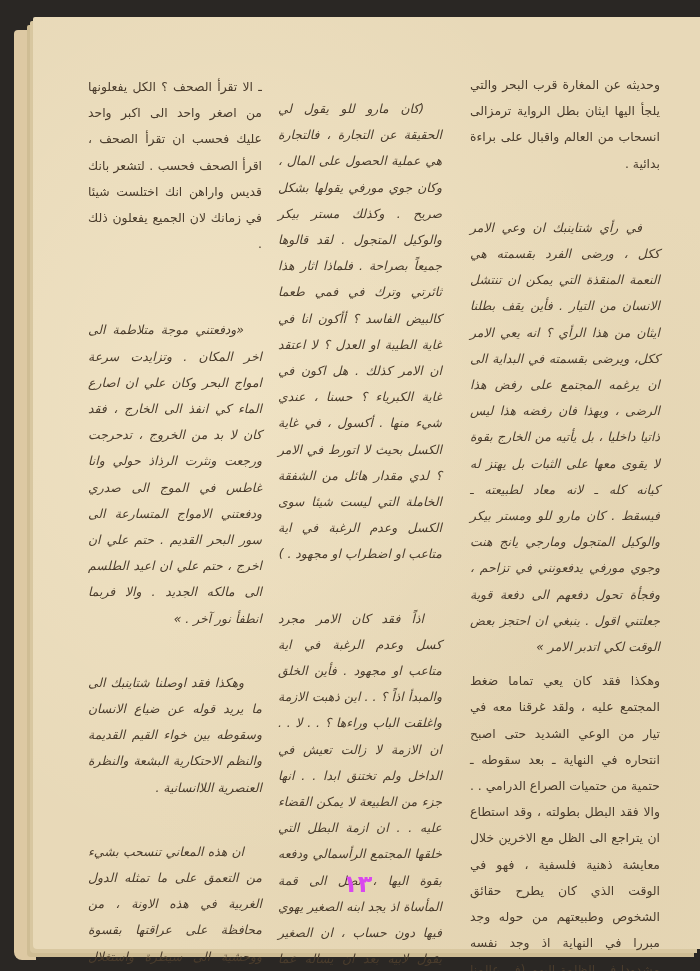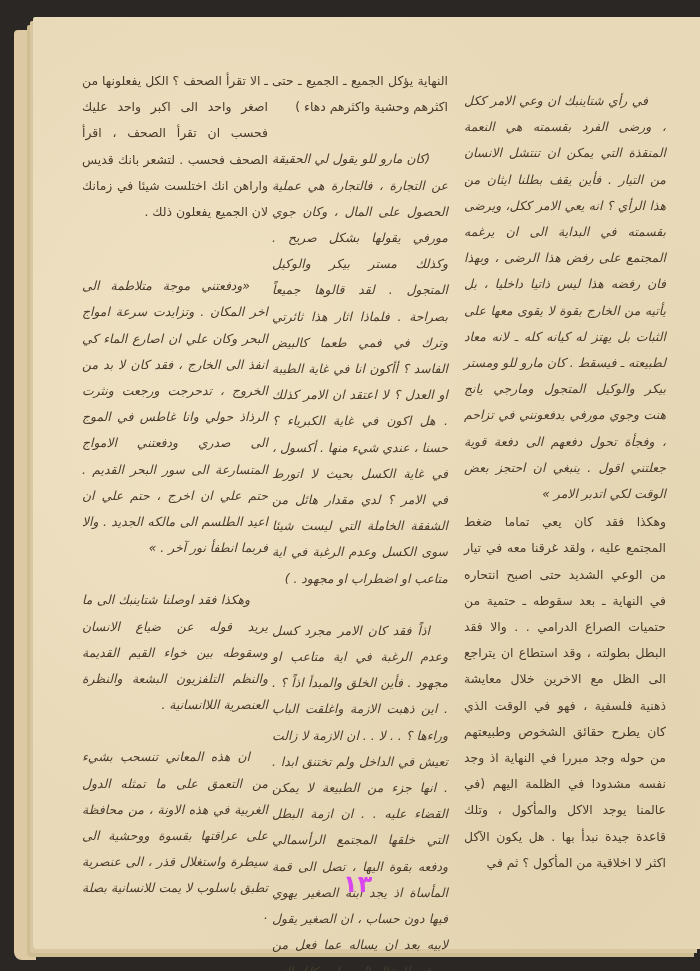--- a/index.html
+++ b/index.html
@@ -30,21 +30,21 @@
   .col {
     position: absolute;
     direction: rtl;
     text-align: justify;
     text-align-last: right;
     font-family: "DejaVu Sans", sans-serif;
     font-size: 12.4px;
     line-height: 26.2px;
     color: #4a3c2c;
   }
-  .col p { margin: 2px; }
+  .col p { margin: 8px; }
   .col .gap { height: 22px; }
   .col-right { left: 462px; top: 64px; width: 206px; }
   .col-middle { left: 270px; top: 66px; width: 180px; }
   .col-left { left: 80px; top: 66px; width: 190px; }
   .indent { text-indent: 18px; font-style: italic; }
   .page-number {
     position: absolute;
     left: 343px; top: 870px;
     font-family: "DejaVu Sans", sans-serif;
     font-weight: bold;
@@ -54,39 +54,39 @@
   }
 </style>
 </head>
 <body>
 
 <div class="page-edge"></div>
 <div class="page">
 </div>
 
 <div class="col col-right">
+  <p>وحديثه عن المغارة قرب البحر والتي يلجأ اليها ايثان بطل الرواية ترمزالى انسحاب من العالم واقبال على براءة بدائية .</p>
   <div class="gap"></div>
   <p class="indent">في رأي شتاينبك ان وعي الامر ككل ، ورضى الفرد بقسمته هي النعمة المنقذة التي يمكن ان تنتشل الانسان من التيار . فأين يقف بطلنا ايثان من هذا الرأي ؟ انه يعي الامر ككل، ويرضى بقسمته في البداية الى ان يرغمه المجتمع على رفض هذا الرضى ، وبهذا فان رفضه هذا ليس ذاتيا داخليا ، بل يأتيه من الخارج بقوة لا يقوى معها على الثبات بل يهتز له كيانه كله ـ لانه معاد لطبيعته ـ فيسقط . كان مارو للو ومستر بيكر والوكيل المتجول ومارجي يانج هنت وجوي مورفي يدفعونني في تزاحم ، وفجأة تحول دفعهم الى دفعة قوية جعلتني اقول . ينبغي ان احتجز بعض الوقت لكي اتدبر الامر »</p>
   <p>وهكذا فقد كان يعي تماما ضغط المجتمع عليه ، ولقد غرقنا معه في تيار من الوعي الشديد حتى اصبح انتحاره في النهاية ـ بعد سقوطه ـ حتمية من حتميات الصراع الدرامي . . والا فقد البطل بطولته ، وقد استطاع ان يتراجع الى الظل مع الاخرين خلال معايشة ذهنية فلسفية ، فهو في الوقت الذي كان يطرح حقائق الشخوص وطبيعتهم من حوله وجد مبررا في النهاية اذ وجد نفسه مشدودا في الظلمة اليهم (في عالمنا يوجد الاكل والمأكول ، وتلك قاعدة جيدة نبدأ بها . هل يكون الآكل اكثر لا اخلاقية من المأكول ؟ ثم في</p>
 </div>
 
 <div class="col col-middle">
-  <p>النهاية يؤكل الجميع ـ الجميع ـ حتى اكثرهم وحشية واكثرهم دهاء )</p>
   <div class="gap"></div>
   <p class="indent">(كان مارو للو يقول لي الحقيقة عن التجارة ، فالتجارة هي عملية الحصول على المال ، وكان جوي مورفي يقولها بشكل صريح . وكذلك مستر بيكر والوكيل المتجول . لقد قالوها جميعاً بصراحة . فلماذا اثار هذا ثائرتي وترك في فمي طعما كالبيض الفاسد ؟ أأكون انا في غاية الطيبة او العدل ؟ لا اعتقد ان الامر كذلك . هل اكون في غاية الكبرياء ؟ حسنا ، عندي شيء منها . أكسول ، في غاية الكسل بحيث لا اتورط في الامر ؟ لدي مقدار هائل من الشفقة الخاملة التي ليست شيئا سوى الكسل وعدم الرغبة في اية متاعب او اضطراب او مجهود . )</p>
   <div class="gap"></div>
   <p class="indent">اذاً فقد كان الامر مجرد كسل وعدم الرغبة في اية متاعب او مجهود . فأين الخلق والمبدأ اذاً ؟ . . اين ذهبت الازمة واغلقت الباب وراءها ؟ . . لا . . ان الازمة لا زالت تعيش في الداخل ولم تختنق ابدا . . انها جزء من الطبيعة لا يمكن القضاء عليه . . ان ازمة البطل التي خلقها المجتمع الرأسمالي ودفعه بقوة اليها ، تصل الى قمة المأساة اذ يجد ابنه الصغير يهوي فيها دون حساب ، ان الصغير يقول لابيه بعد ان يساله عما فعل من سرقته للمقال (احب امريكا) والتي ربح فيها جائزة من محطة التلفزيون : ـ وما اهمية ذلك ؟ الكل يفعلونها ، انهم يفعلونها بنفس البساطة التي يلفون فيها فطيرة .</p>
 
 </div>
 
 <div class="col col-left">
   <p>ـ الا تقرأ الصحف ؟ الكل يفعلونها من اصغر واحد الى اكبر واحد عليك فحسب ان تقرأ الصحف ، اقرأ الصحف فحسب . لتشعر بانك قديس واراهن انك اختلست شيئا في زمانك لان الجميع يفعلون ذلك .</p>
   <div class="gap"></div>
   <div class="gap"></div>
   <p class="indent">«ودفعتني موجة متلاطمة الى اخر المكان . وتزايدت سرعة امواج البحر وكان علي ان اصارع الماء كي انفذ الى الخارج ، فقد كان لا بد من الخروج ، تدحرجت ورجعت ونثرت الرذاذ حولي وانا غاطس في الموج الى صدري ودفعتني الامواج المتسارعة الى سور البحر القديم . حتم علي ان اخرج ، حتم علي ان اعيد الطلسم الى مالكه الجديد . والا فربما انطفأ نور آخر . »</p>
   <div class="gap"></div>
-  <p class="indent">وهكذا فقد اوصلنا شتاينبك الى ما يريد قوله عن ضياع الانسان وسقوطه بين خواء القيم القديمة والنظم التلفزيون البشعة والنظرة العنصرية اللاانسانية .</p>
+  <p class="indent">وهكذا فقد اوصلنا شتاينبك الى ما يريد قوله عن ضياع الانسان وسقوطه بين خواء القيم القديمة والنظم الاحتكارية البشعة والنظرة العنصرية اللاانسانية .</p>
   <div class="gap"></div>
   <p class="indent">ان هذه المعاني تنسحب بشيء من التعمق على ما تمثله الدول الغربية في هذه الاونة ، من محافظة على عراقتها بقسوة ووحشية الى سيطرة واستغلال قذر ، الى عنصرية تطبق باسلوب لا يمت للانسانية بصلة .</p>
 
 </div>
 
 <div class="page-number">١٣</div>
 
 </body></html>

